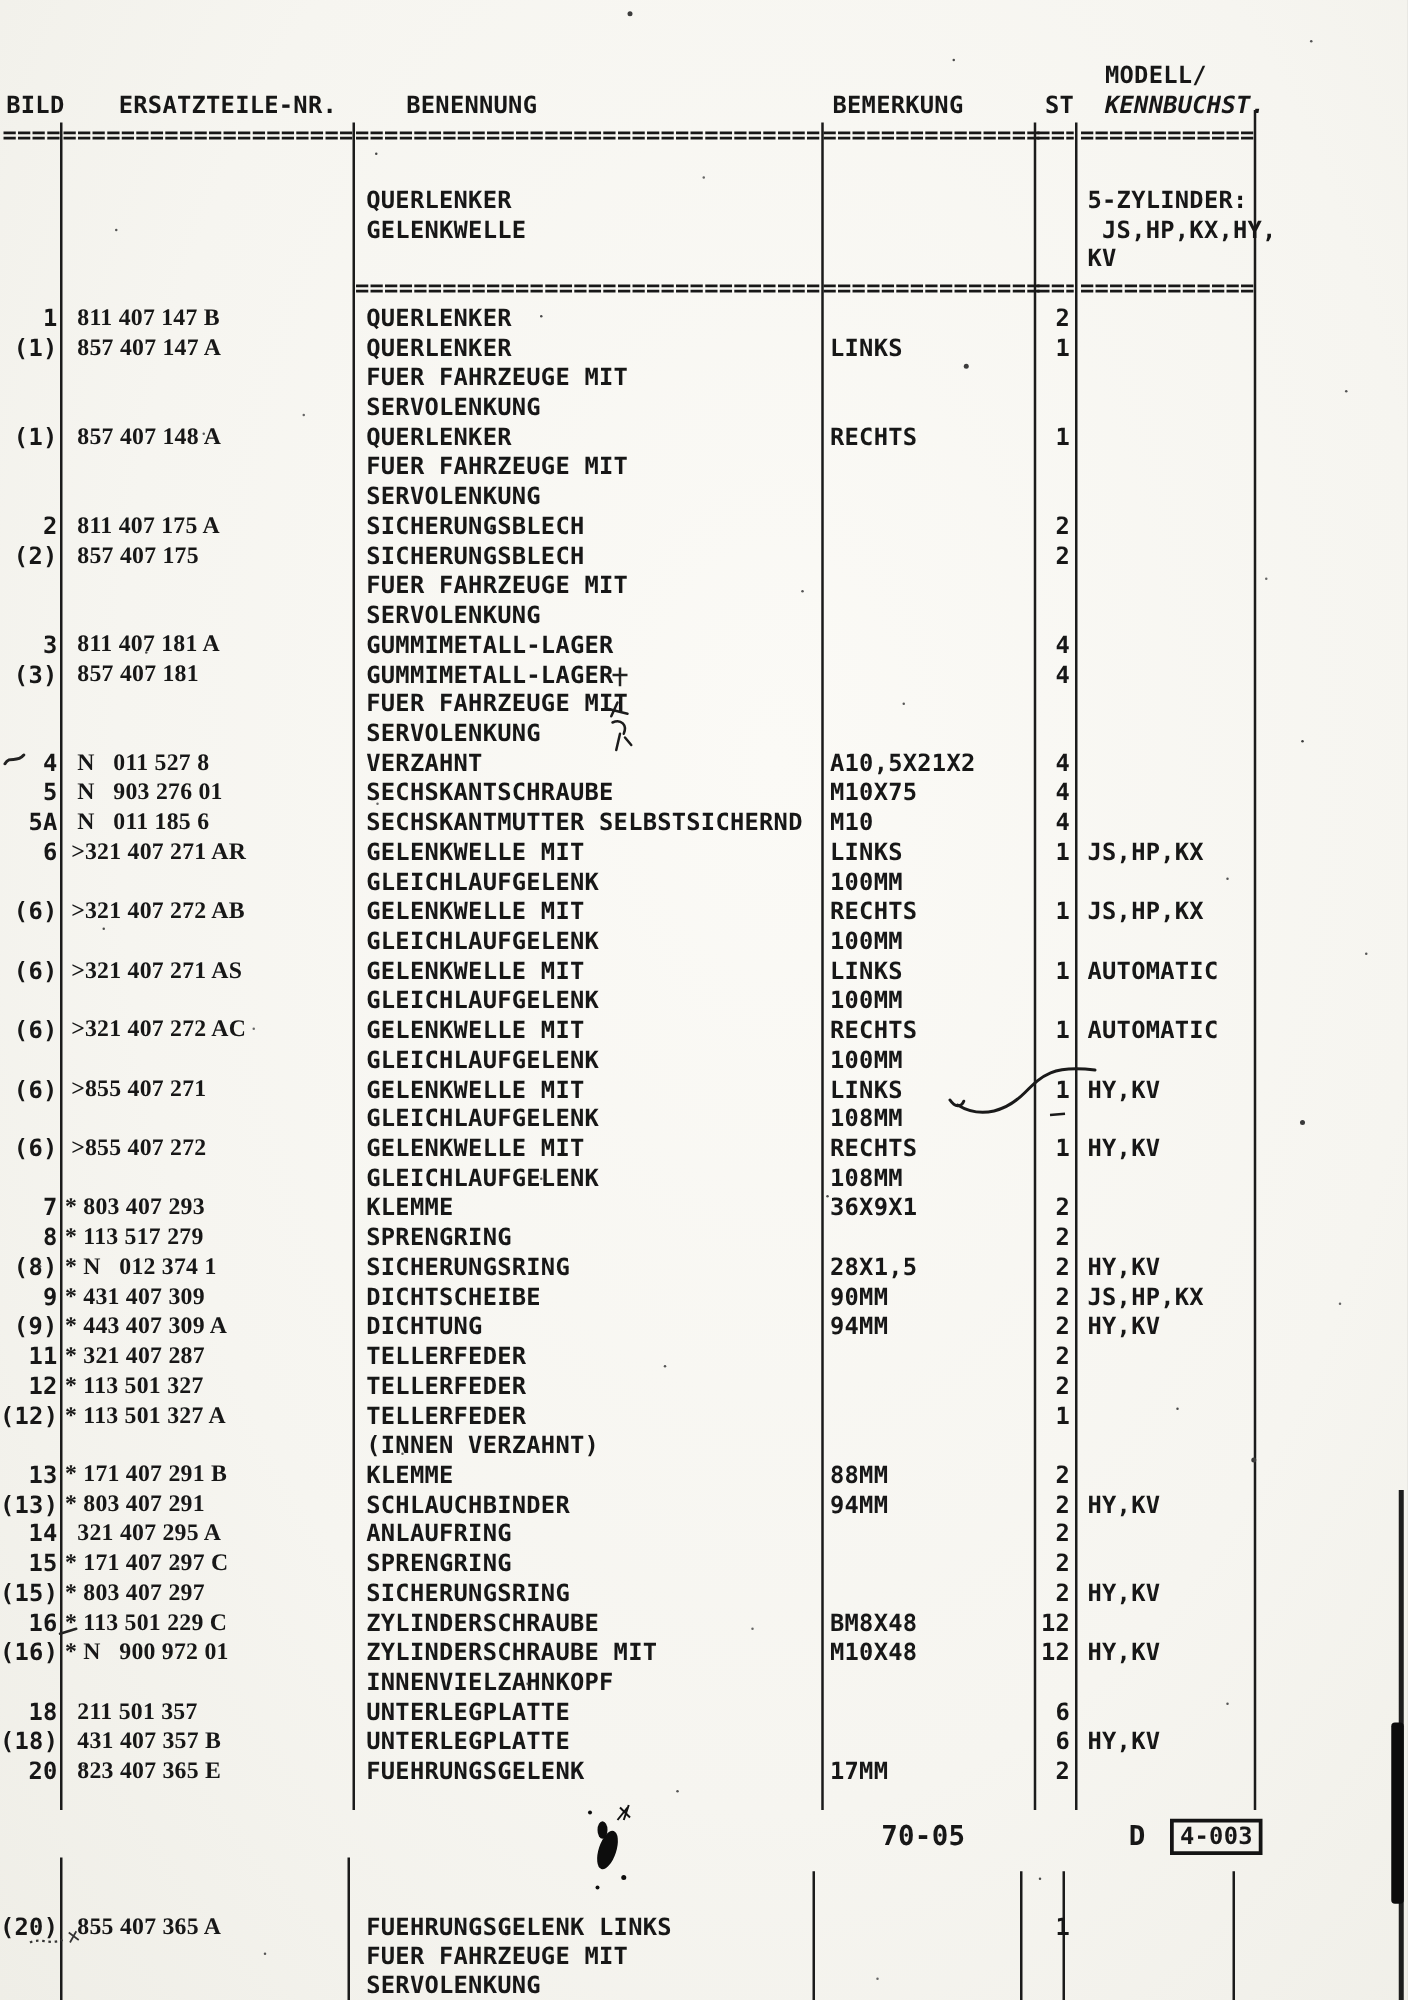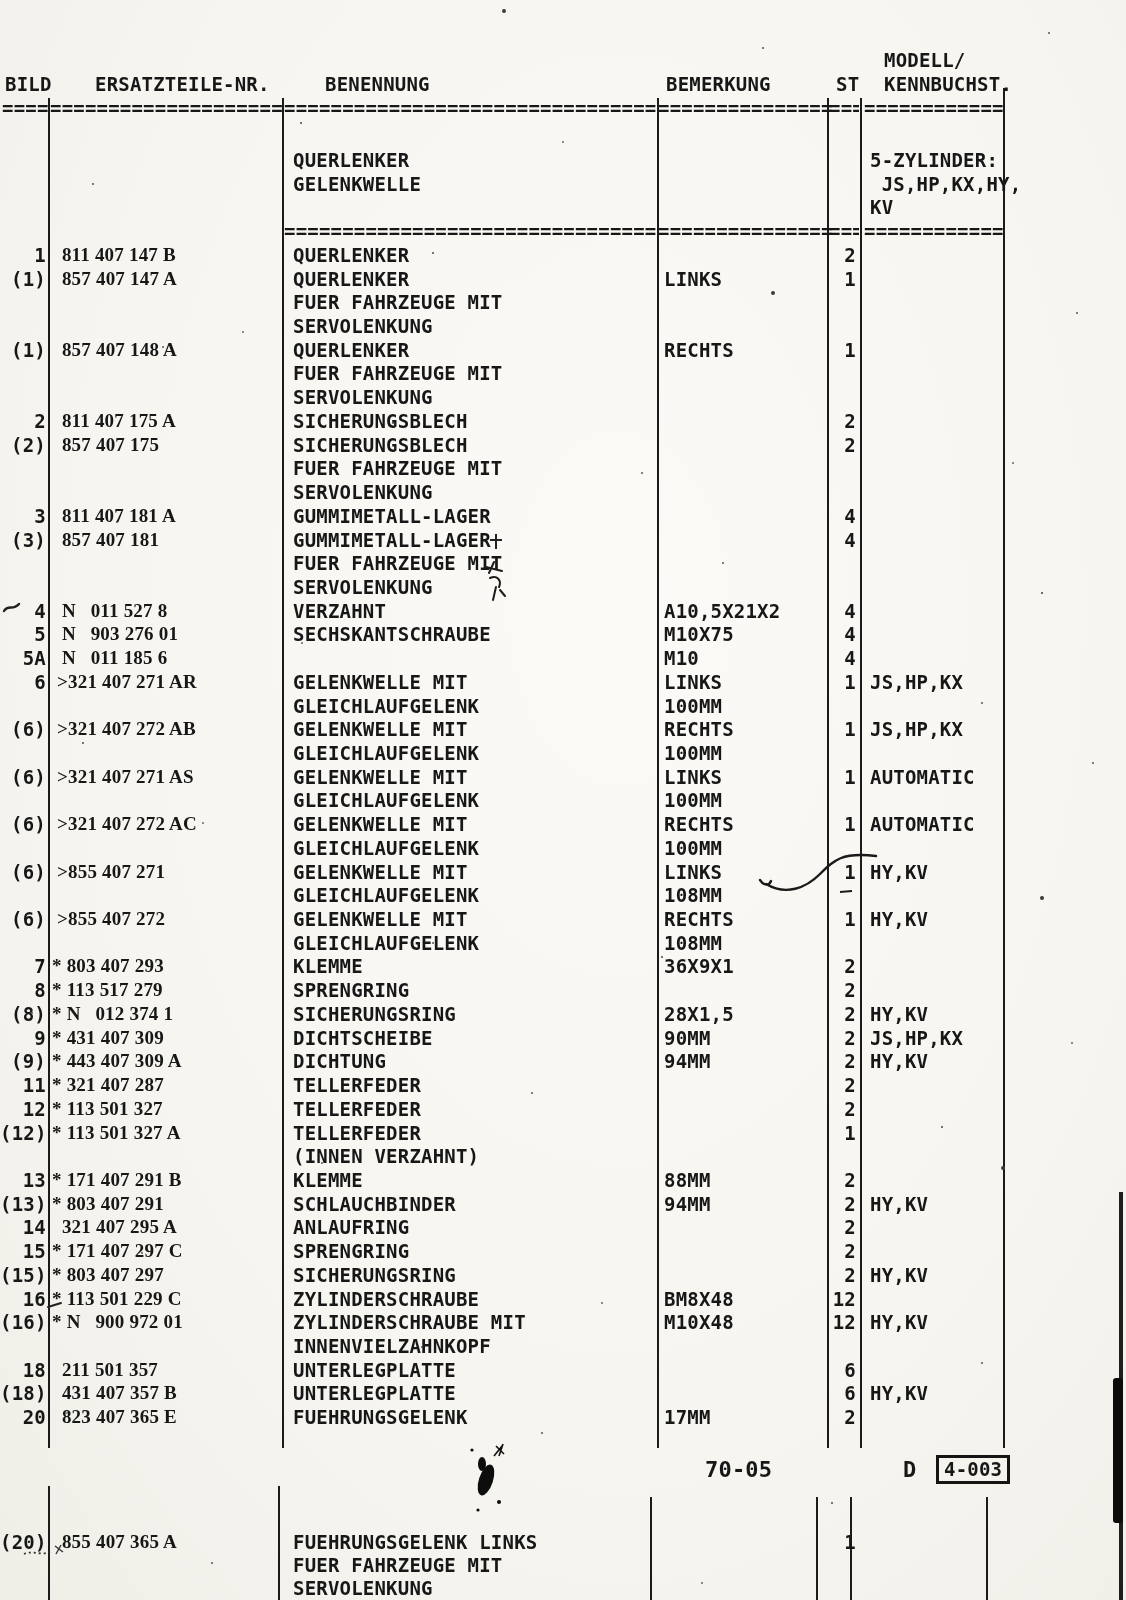--- a/index.html
+++ b/index.html
@@ -54,21 +54,21 @@
 <body>
 
 <div class="page">
 
   <div class="hdr" style="left:5px;top:72px;">BILD</div>
   <div class="hdr" style="left:95px;top:72px;">ERSATZTEILE-NR.</div>
   <div class="hdr" style="left:293px;top:72px;margin-left:32px;">BENENNUNG</div>
   <div class="hdr" style="left:666px;top:72px;">BEMERKUNG</div>
   <div class="hdr" style="left:836px;top:72px;">ST</div>
   <div class="hdr" style="left:884px;top:48px;">MODELL/</div>
-  <div class="hdr" style="left:884px;top:72px;">KENNBUCHST.</div>
+  <div class="hdr" style="left:884px;top:72px;font-style:italic;">KENNBUCHST.</div>
 
   <div class="row" style="top:96px;">
     <span class="cell s-bild">====</span>
     <span class="cell s-nr">====================</span>
     <span class="cell s-ben">================================</span>
     <span class="cell s-bem">===============</span>
     <span class="cell s-st">===</span>
     <span class="cell s-mod">============</span>
   </div>
 
@@ -182,20 +182,21 @@
       <div class="row" style="top: 622px;">
         <span class="cell c-bild">5</span>
         <span class="cell c-nr">  N   903 276 01</span>
         <span class="cell c-ben">SECHSKANTSCHRAUBE</span>
         <span class="cell c-bem">M10X75</span>
         <span class="cell c-st">4</span>
       </div>
       <div class="row" style="top: 646px;">
         <span class="cell c-bild">5A</span>
         <span class="cell c-nr">  N   011 185 6</span>
+        <span class="cell c-ben">SECHSKANTMUTTER SELBSTSICHERND</span>
         <span class="cell c-bem">M10</span>
         <span class="cell c-st">4</span>
       </div>
       <div class="row" style="top: 670px;">
         <span class="cell c-bild">6</span>
         <span class="cell c-nr"> &gt;321 407 271 AR</span>
         <span class="cell c-ben">GELENKWELLE MIT</span>
         <span class="cell c-bem">LINKS</span>
         <span class="cell c-st">1</span>
         <span class="cell c-mod">JS,HP,KX</span>

